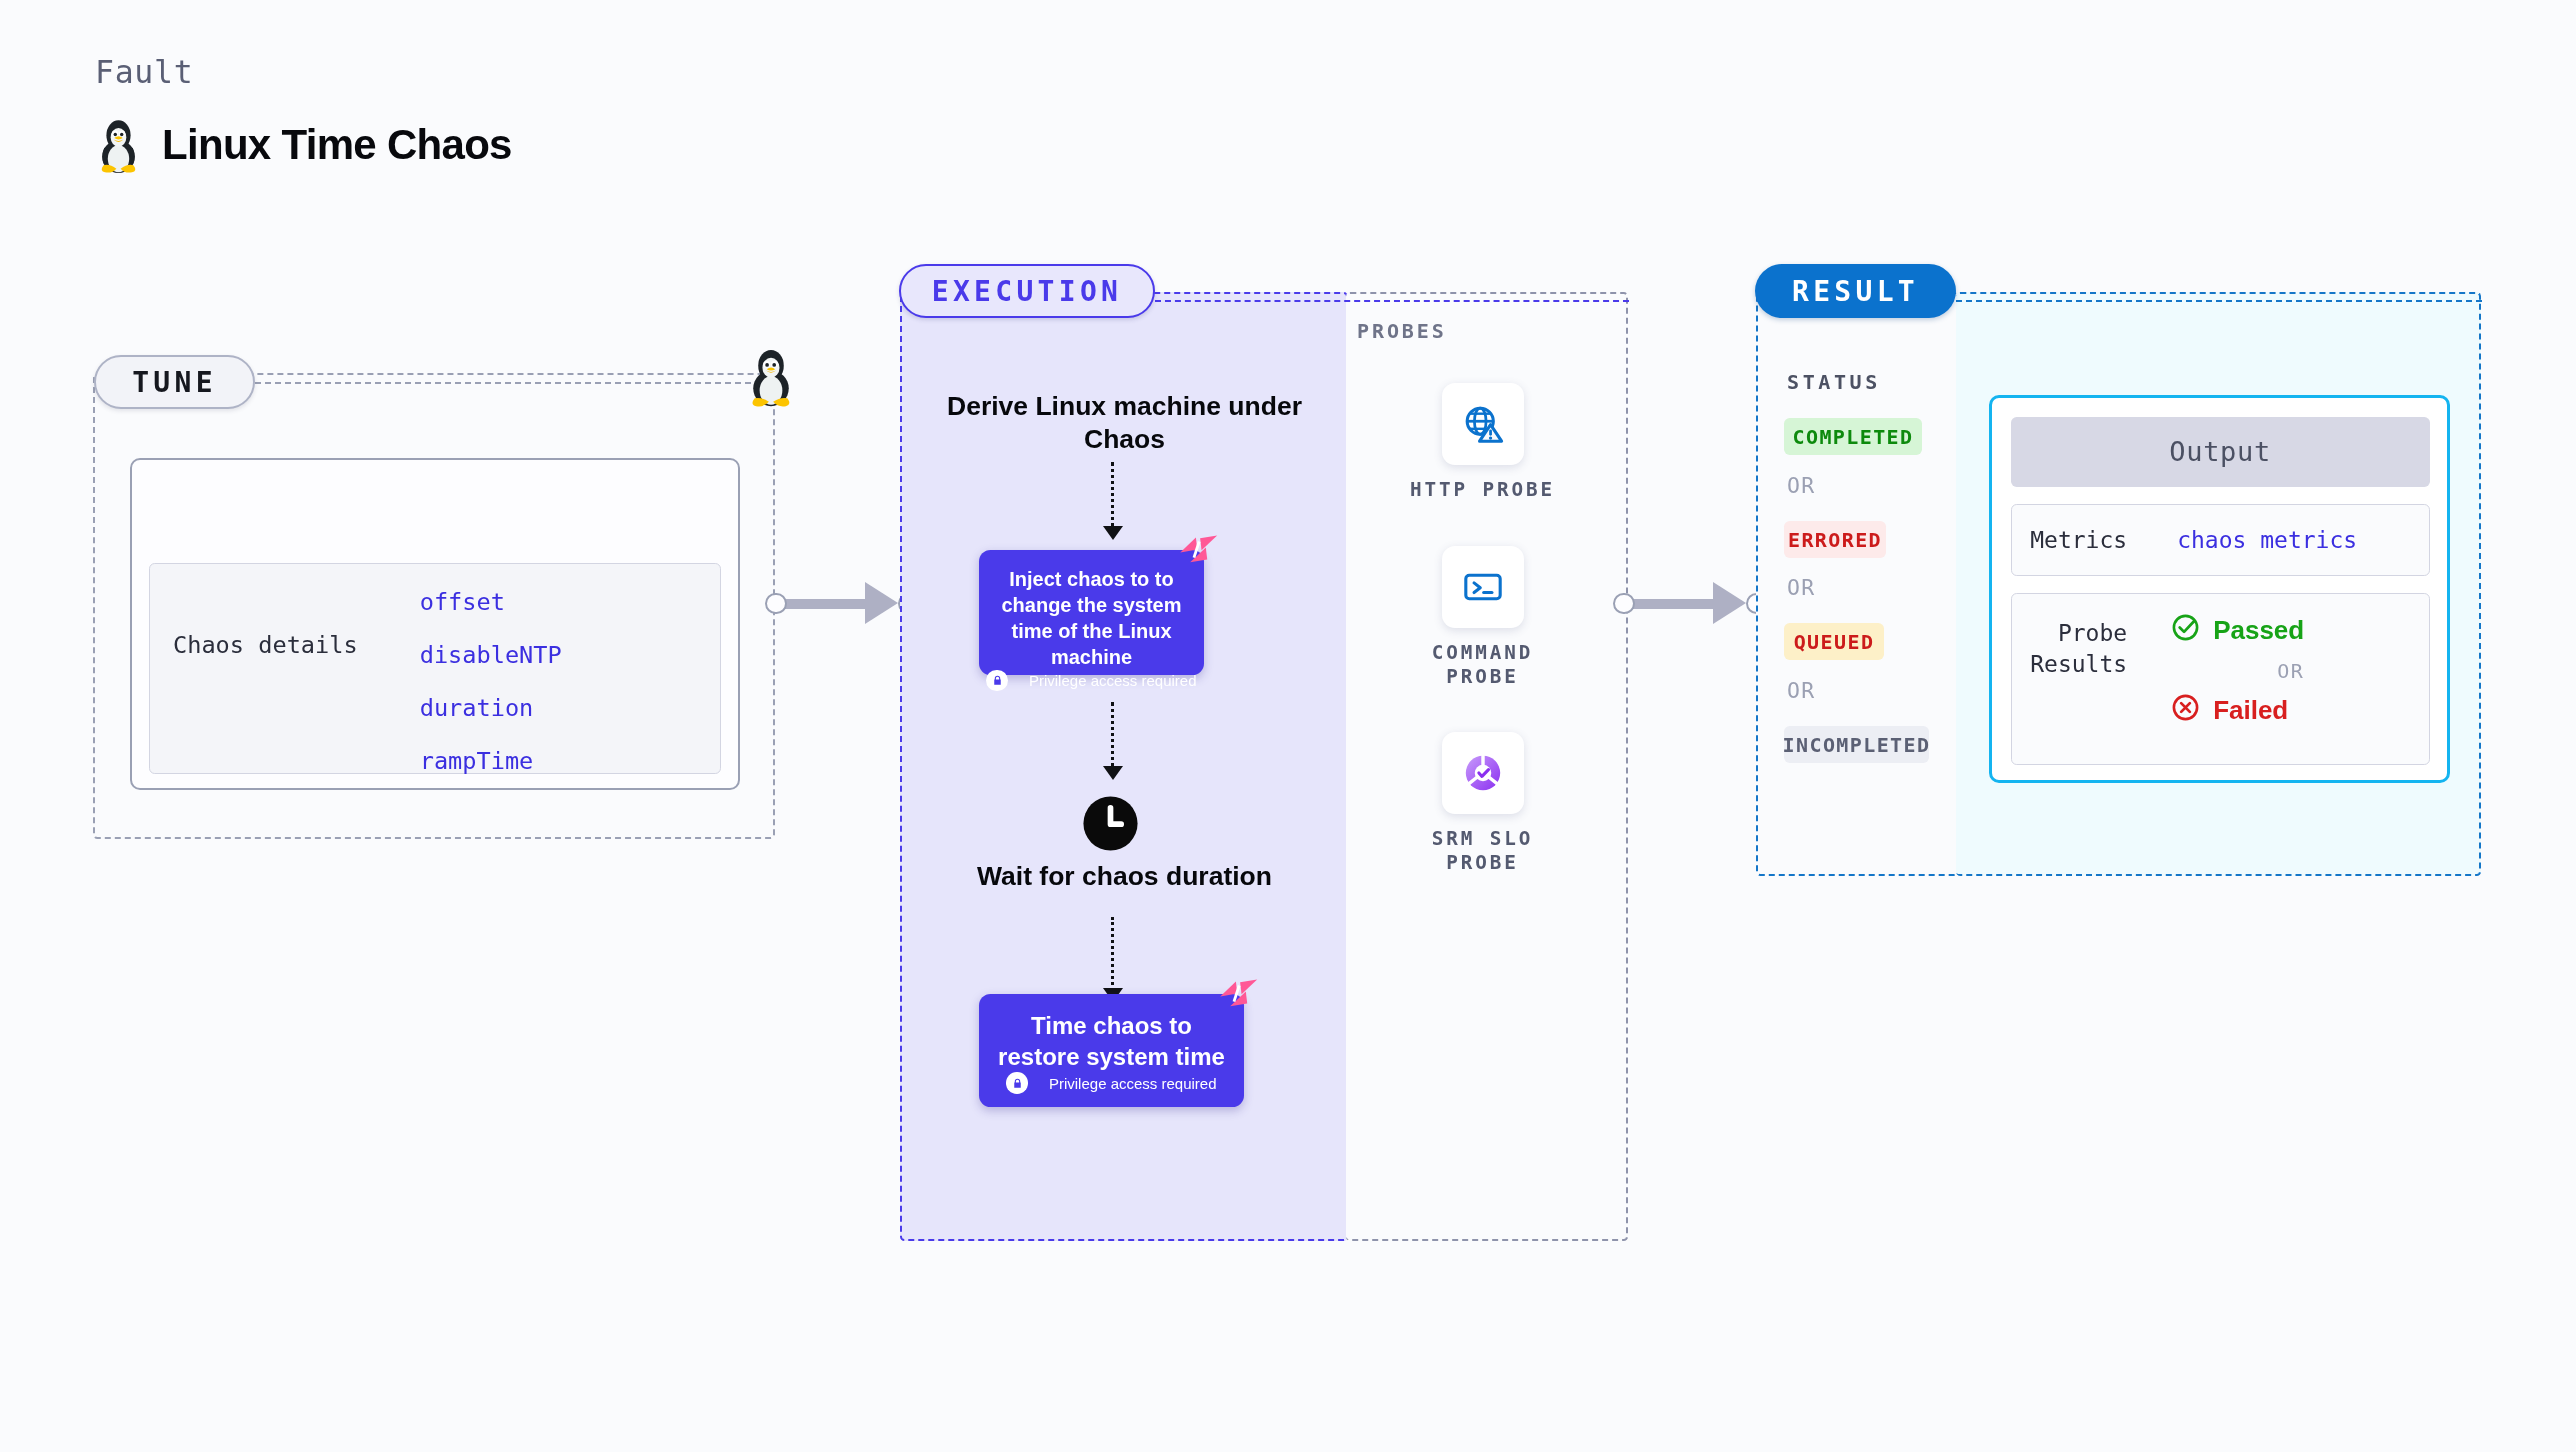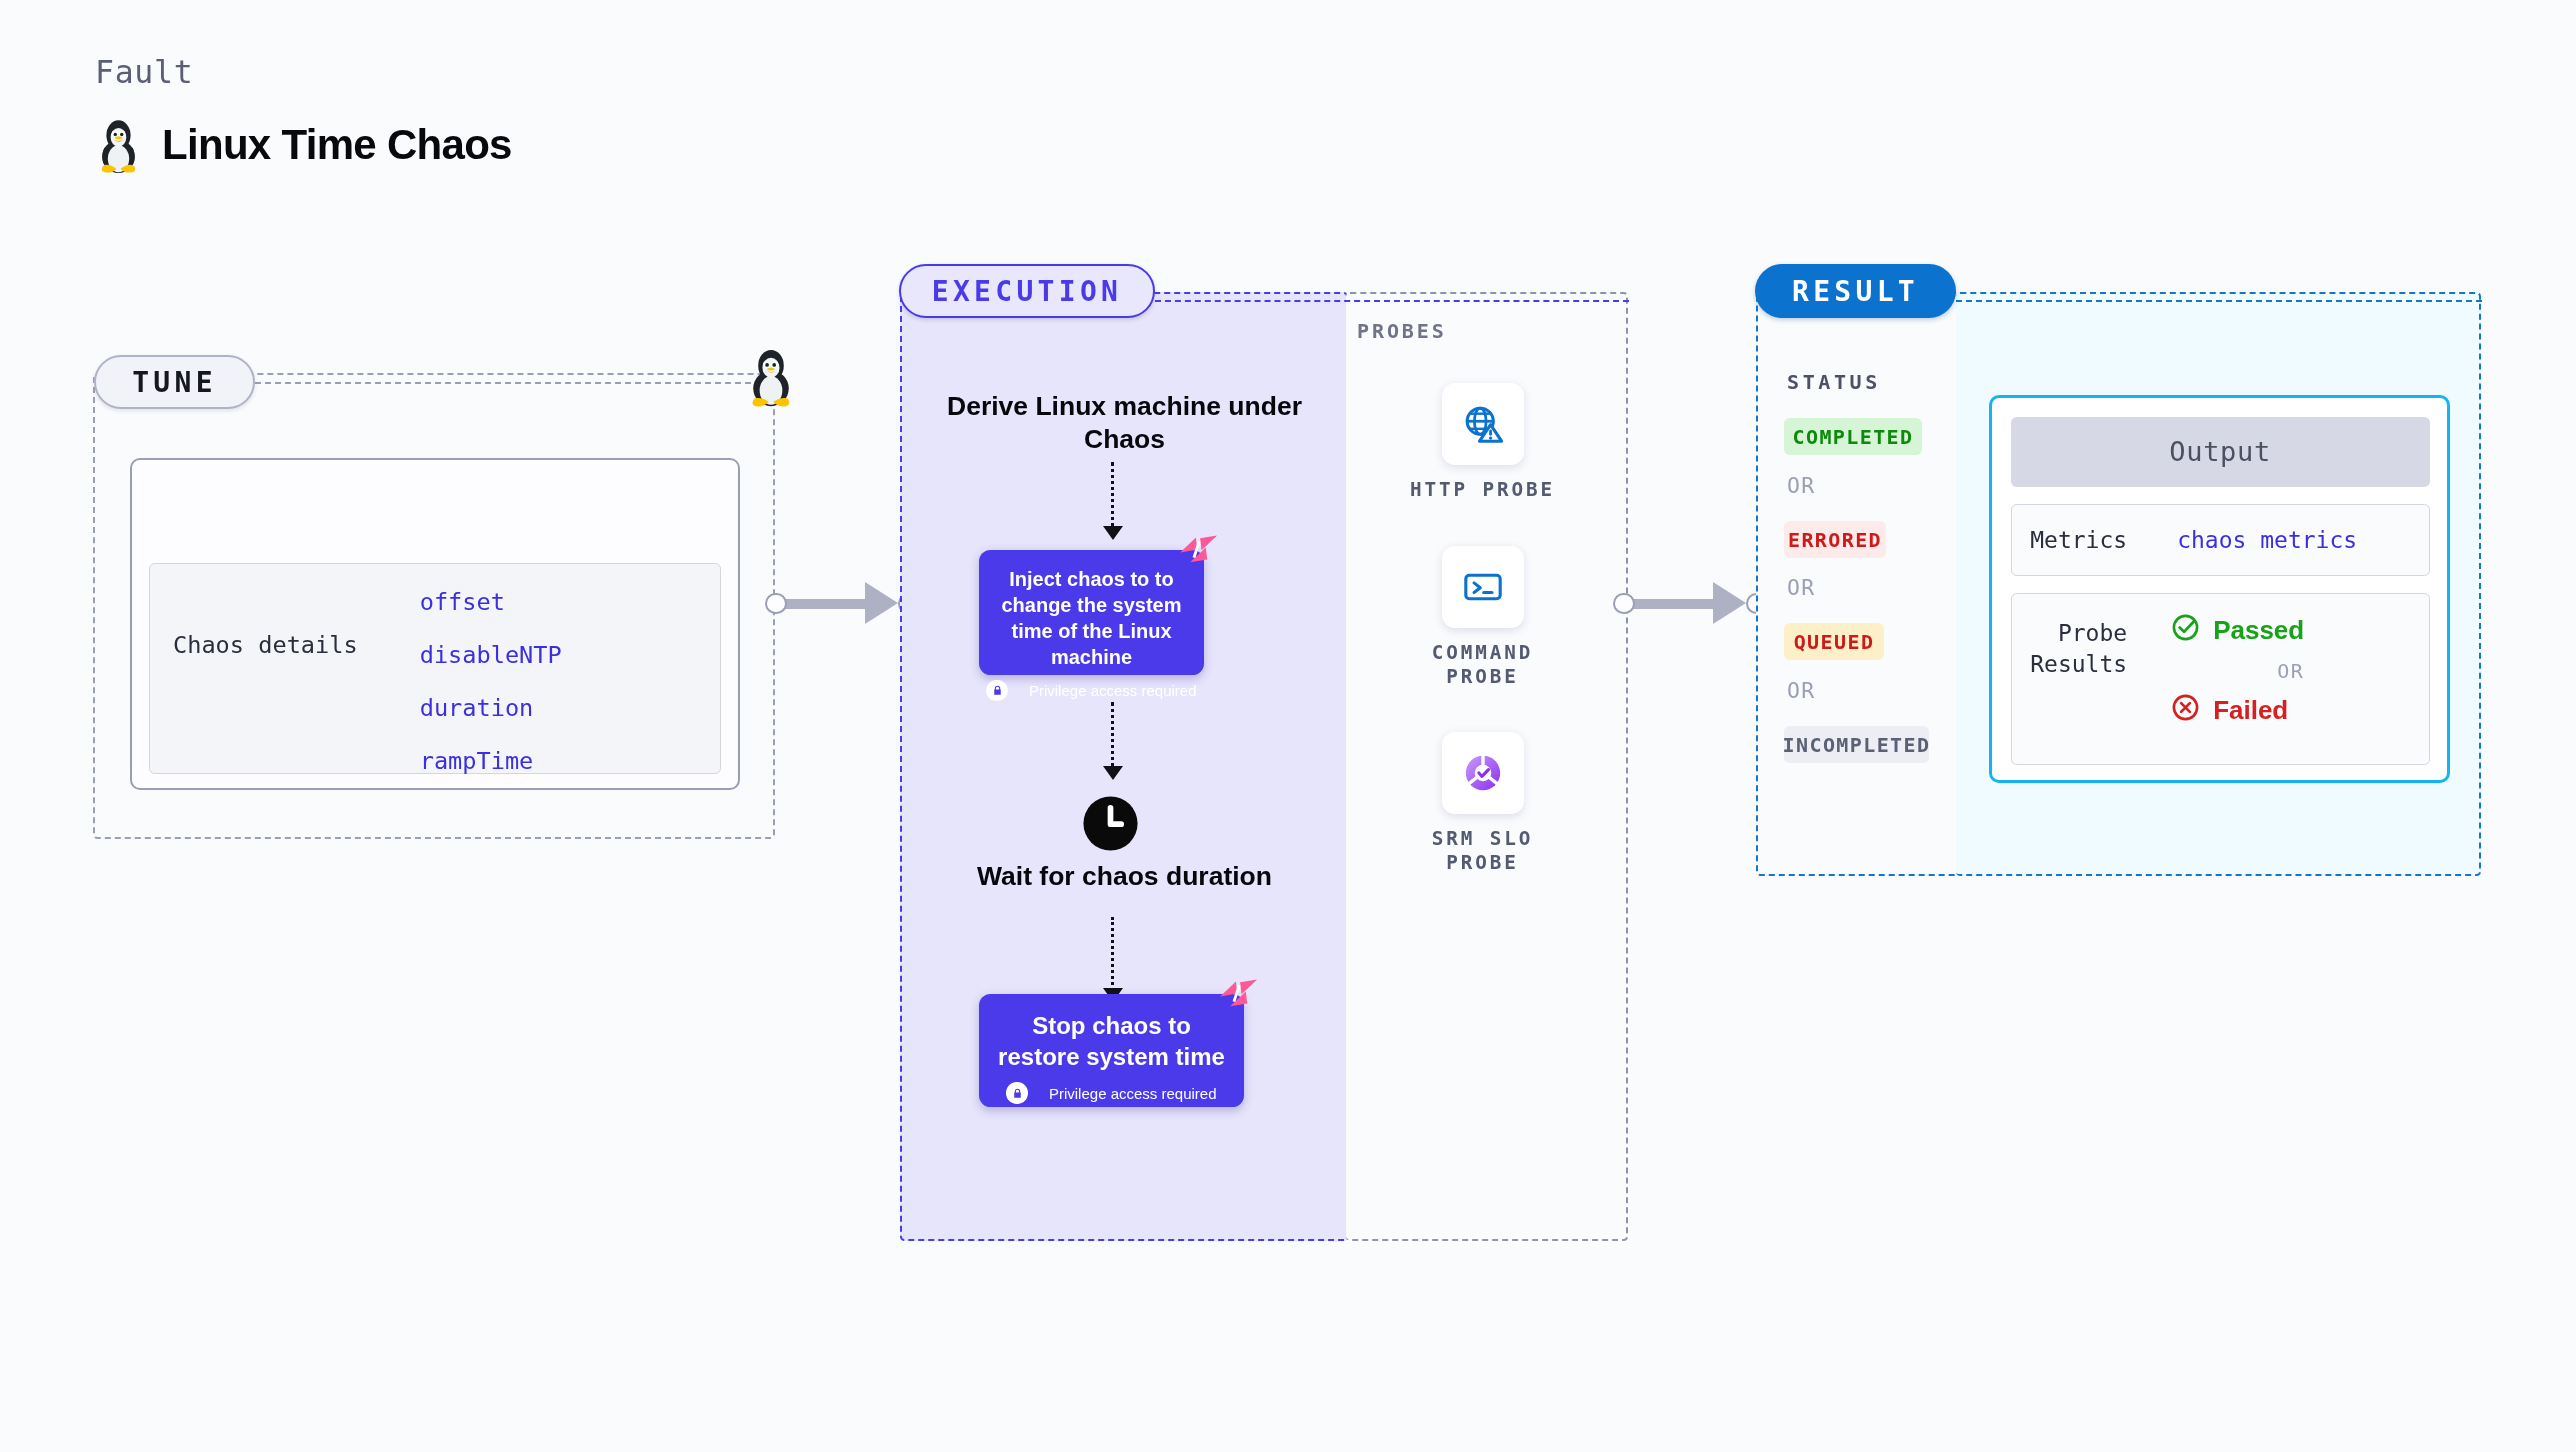--- a/index.html
+++ b/index.html
@@ -96,21 +96,21 @@
   #vdash3{left:1111px;top:917px;height:79px;}
 
   .chaos-card{position:absolute;box-sizing:border-box;background:#4a3aea;
     border-radius:11.5px;color:#ffffff;text-align:center;
     box-shadow:0 3.6px 10px rgba(60,50,150,.28);}
   #chaos1{left:979px;top:550px;width:225px;height:125px;}
   #chaos1 .ttl{font-size:20px;font-weight:bold;line-height:1.3;padding:15.8px 18.6px 0;}
   #chaos2{left:979px;top:994px;width:265px;height:113px;}
   #chaos2 .ttl{font-size:24px;font-weight:bold;line-height:1.28;padding:17px 18.6px 0;}
   .priv{display:flex;align-items:center;justify-content:center;gap:21px;
-    font-size:15px;font-weight:normal;margin-top:10px;}
+    font-size:15px;font-weight:normal;}
   .lock{width:21.5px;height:21.5px;border-radius:50%;background:#ffffff;
     display:flex;align-items:center;justify-content:center;}
   .harness{position:absolute;right:-15.8px;top:-18.6px;width:44px;height:40px;}
 
   #clock-icon{position:absolute;left:1082px;top:795px;width:57px;height:57px;}
   #exec-step2{position:absolute;left:931px;top:860px;width:387px;text-align:center;
     font-size:26.5px;font-weight:bold;color:#07080c;line-height:1.26;}
 
   
   #probes-label{position:absolute;left:1357px;top:319px;font-size:20px;
@@ -269,21 +269,21 @@
     <path d="M40 18 v23 h15" stroke="#ffffff" stroke-width="8" fill="none" stroke-linecap="round" stroke-linejoin="round"></path>
   </svg>
 </div>
 <div id="exec-step2">Wait for chaos duration</div>
 
 <div id="vdash3" class="vdash">
     <div class="tip"></div>
   </div>
 
 <div id="chaos2" class="chaos-card">
-  <div class="ttl">Stop chaos to restore system time</div>
+  <div class="ttl">Time chaos to restore system time</div>
   <div class="priv">
     <span class="lock">
       <svg viewBox="0 0 24 24" width="13" height="13">
           <path d="M7 10V8a5 5 0 0110 0v2h1v10H6V10h1zm2 0h6V8a3 3 0 00-6 0v2z" fill="#4a3aea"></path>
         </svg>
     </span>
     <span>Privilege access required</span>
   </div>
   <span class="harness">
     <svg viewBox="0 0 62 56" width="44" height="40">

